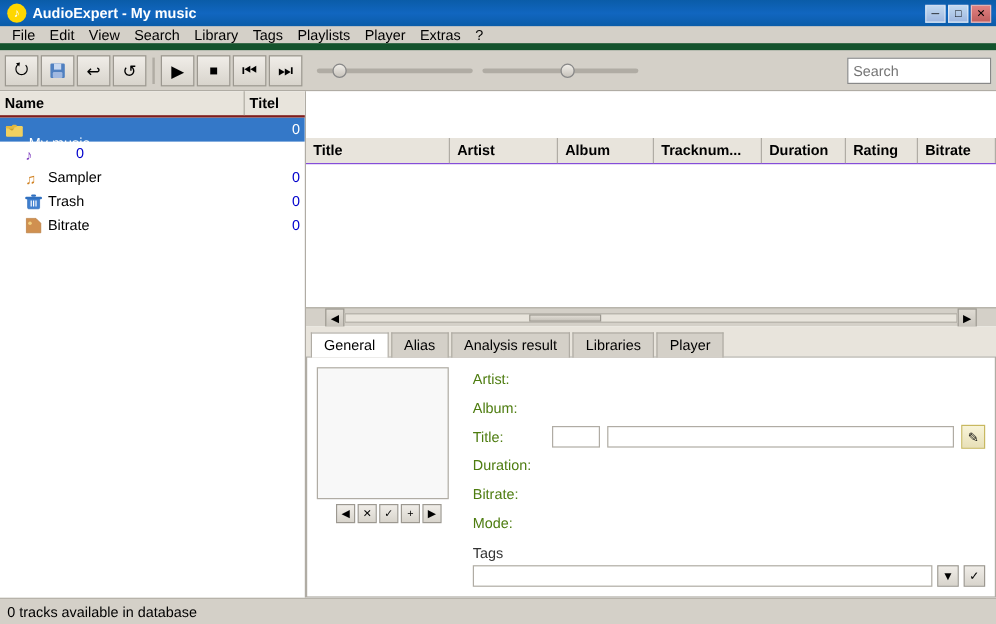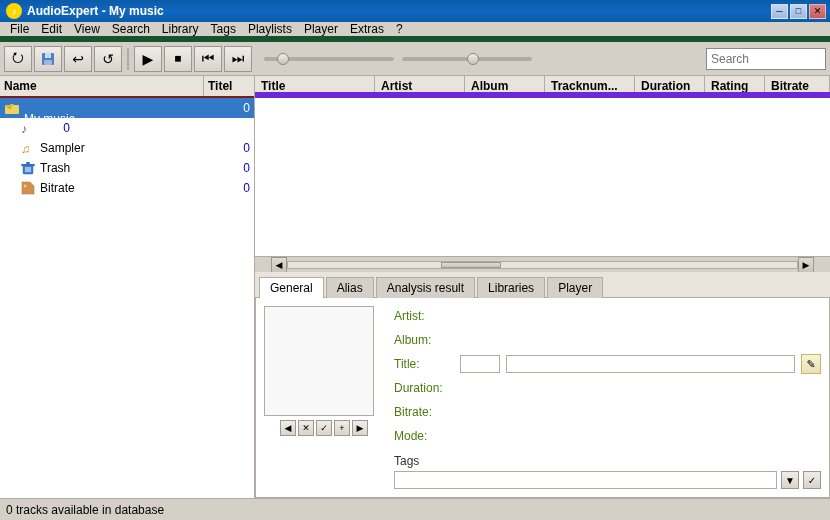--- a/index.html
+++ b/index.html
@@ -212,23 +212,24 @@
       flex: 1;
       display: flex;
       flex-direction: column;
       background: white;
     }
 
     
     .track-header {
       display: flex;
       background: #e8e4dc;
-      border-bottom: 6px solid #6d28d9;
+      border-bottom: 1px solid #6d28d9;
       height: 22px;
       flex-shrink: 0;
+      margin-top: 39px;
     }
     .track-col {
       padding: 3px 6px;
       font-weight: bold;
       font-size: 12px;
       border-right: 1px solid #b0aca4;
       cursor: pointer;
       white-space: nowrap;
       overflow: hidden;
     }

